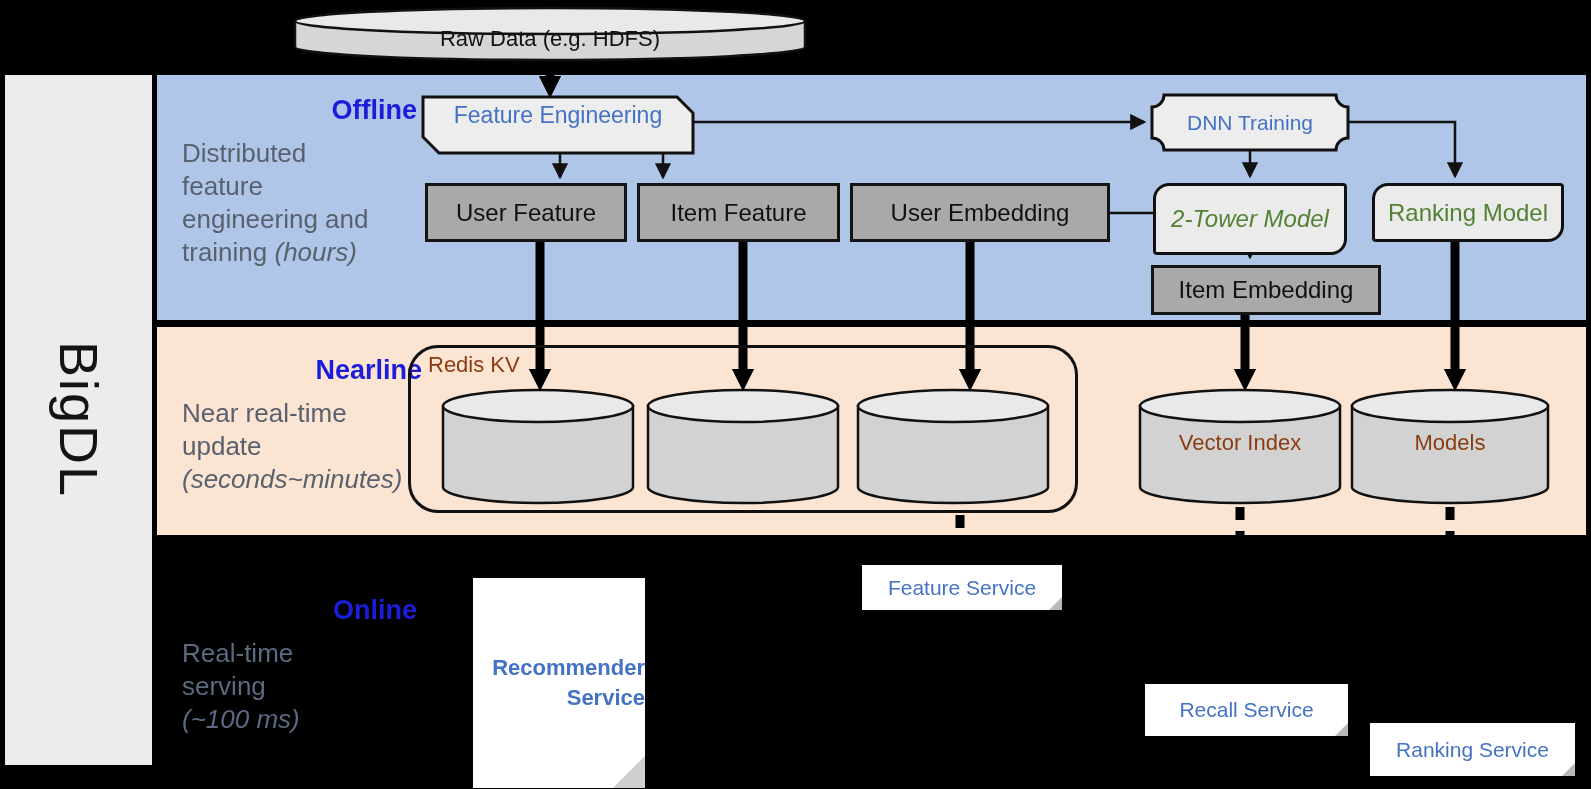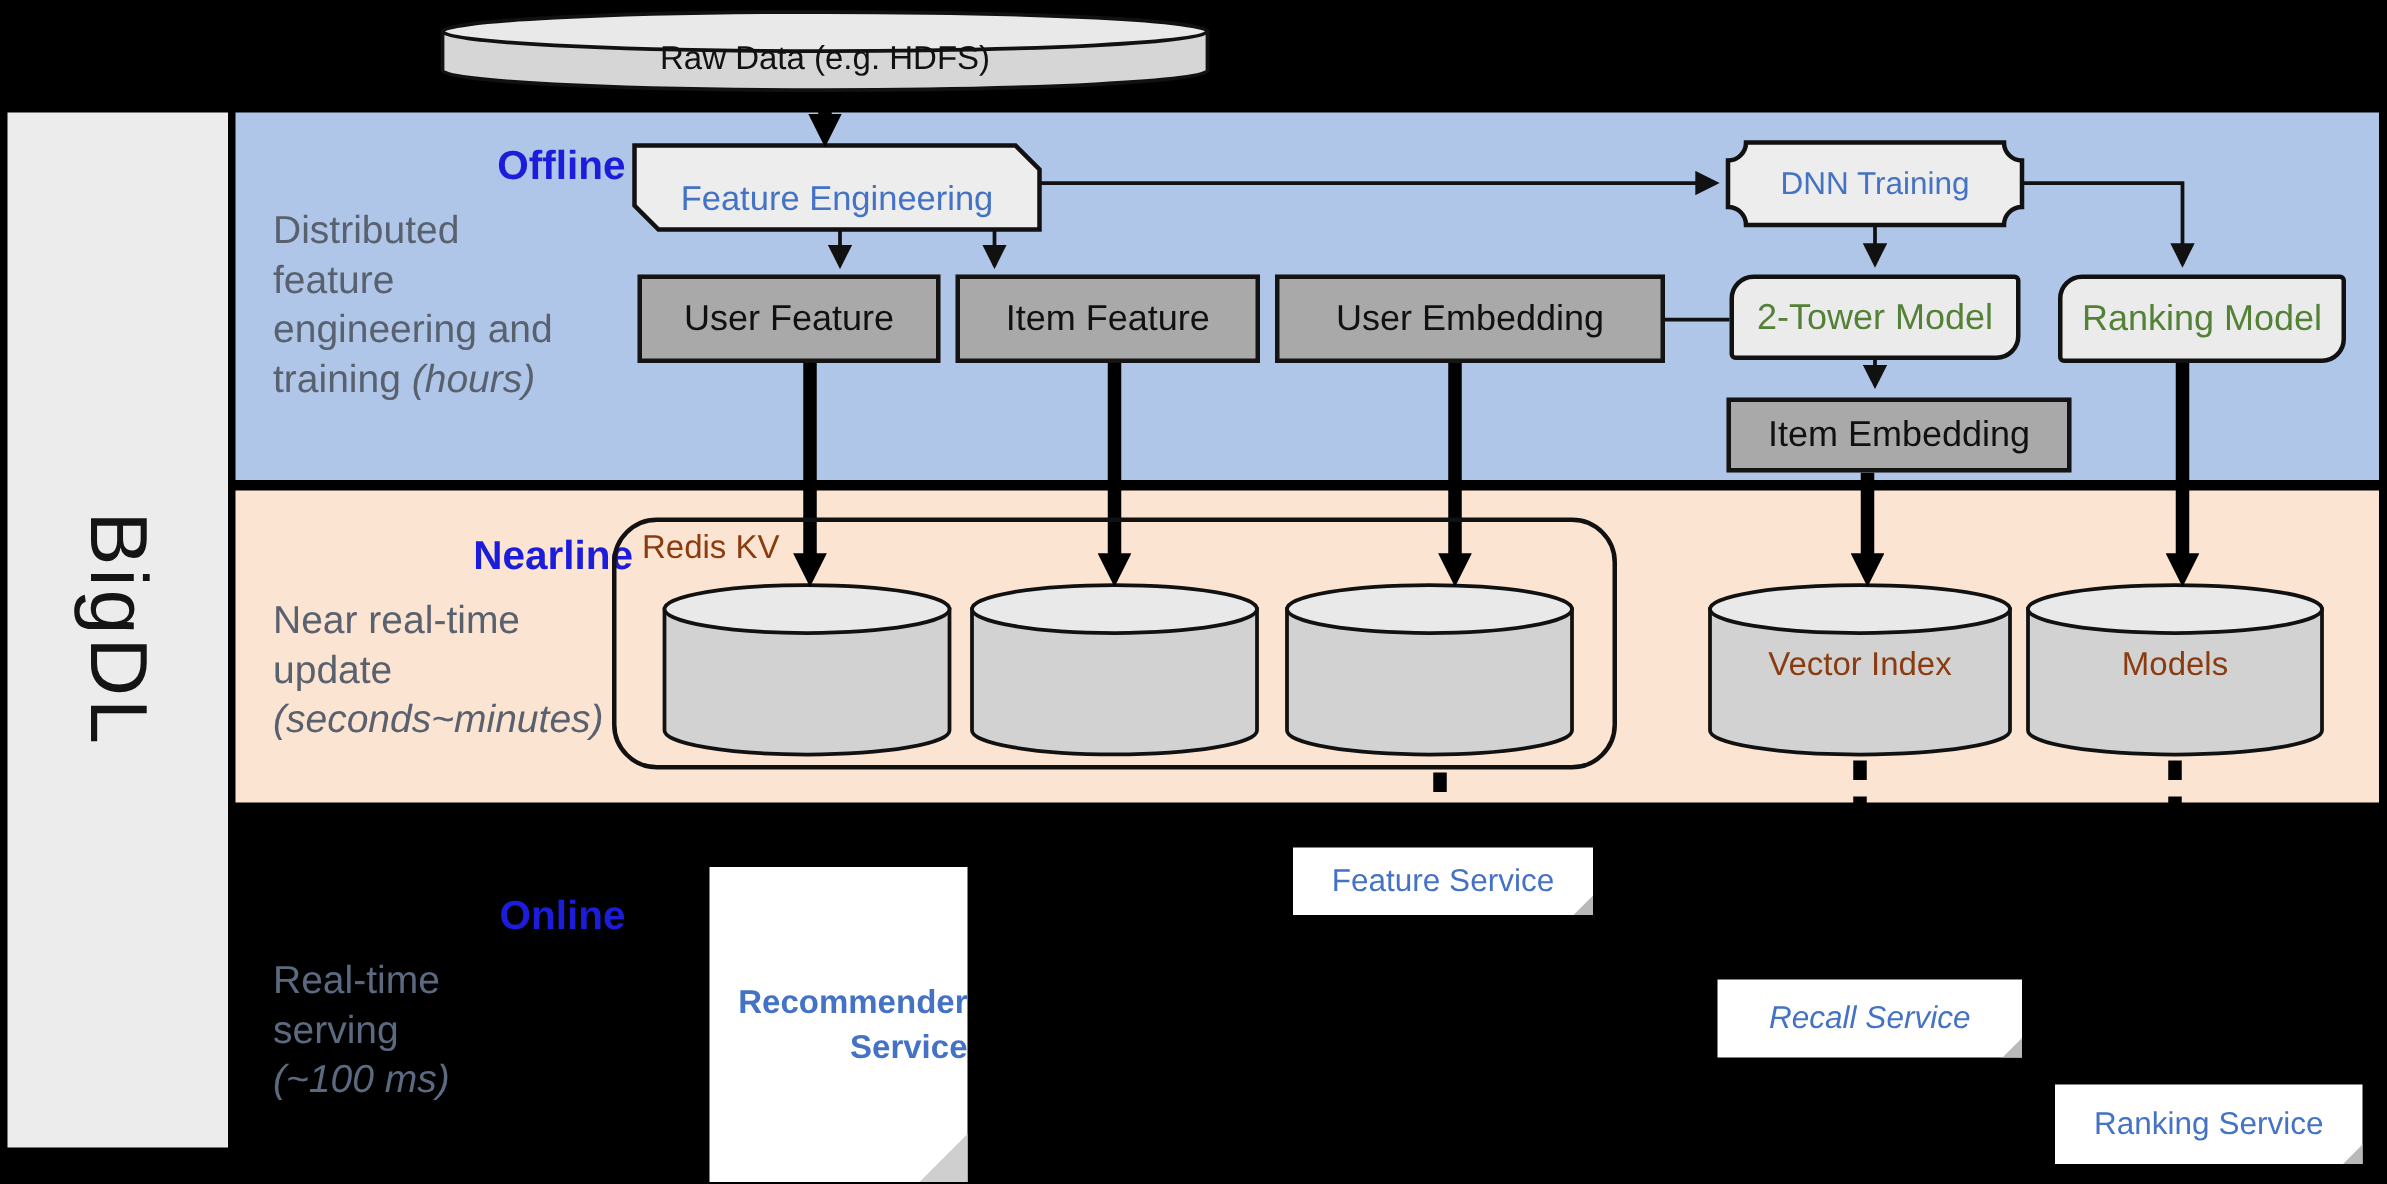--- a/index.html
+++ b/index.html
@@ -126,37 +126,37 @@
 </span><span class="it">(seconds~minutes)</span></div>
     </div>
 
     <div class="abs on-black" style="left:182px;top:595px;width:235px;">
       <div class="sec-title">Online</div>
       <div class="sec-desc"><span>Real-time
 serving
 </span><span class="it">(~100 ms)</span></div>
     </div>
 
-    <div class="abs nodetext blue" style="left:423px;top:104px;width:270px;height:56px;font-size:23px;">
+    <div class="abs nodetext blue" style="left:423px;top:87px;width:270px;height:56px;font-size:23px;">
       <span>Feature Engineering</span>
     </div>
     <div class="abs nodetext blue" style="left:1152px;top:95px;width:196px;height:55px;font-size:21px;">
       <span>DNN Training</span>
     </div>
 
     <div class="abs gbox" style="left:425px;top:183px;width:202px;height:59px;">
       <span>User Feature</span>
     </div>
     <div class="abs gbox" style="left:637px;top:183px;width:203px;height:59px;">
       <span>Item Feature</span>
     </div>
     <div class="abs gbox" style="left:850px;top:183px;width:260px;height:59px;">
       <span>User Embedding</span>
     </div>
-    <div class="abs rbox green" style="left:1153px;top:183px;width:194px;height:57px;">
+    <div class="abs rbox green" style="left:1153px;top:183px;width:194px;height:72px;font-style:italic;">
       <span>2-Tower Model</span>
     </div>
     <div class="abs rbox green" style="left:1372px;top:183px;width:192px;height:59px;">
       <span>Ranking Model</span>
     </div>
     <div class="abs gbox" style="left:1135px;top:265px;width:230px;height:50px;margin-left:16px;">
       <span>Item Embedding</span>
     </div>
 
     <div class="abs redis-box" style="left:408px;top:345px;width:670px;height:168px;"></div>
@@ -165,21 +165,21 @@
     <div class="abs cyl-label brown" style="left:1352px;top:430px;width:196px;">Models</div>
 
     <div class="svc doc blue" style="left:473px;top:578px;width:172px;height:210px;">
       <span style="text-align:right;font-weight:bold;">Recommender Service</span>
       <span class="fold"></span>
     </div>
     <div class="svc blue" style="left:862px;top:565px;width:200px;height:45px;">
       <span>Feature Service</span>
       <span class="fold"></span>
     </div>
-    <div class="svc blue" style="left:1145px;top:653px;width:203px;height:52px;font-style:italic;">
+    <div class="svc blue" style="left:1145px;top:684px;width:203px;height:52px;">
       <span>Recall Service</span>
       <span class="fold"></span>
     </div>
     <div class="svc blue" style="left:1370px;top:723px;width:205px;height:53px;">
       <span>Ranking Service</span>
       <span class="fold"></span>
     </div>
 
   </div>
 </div>

